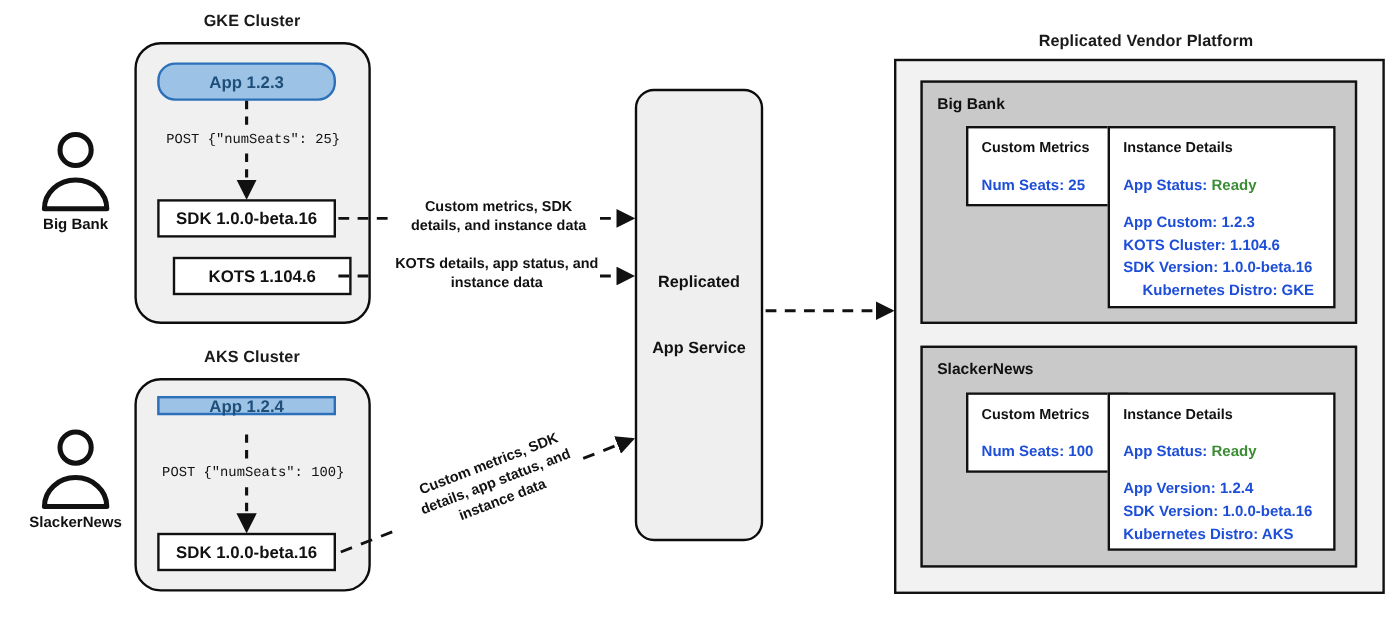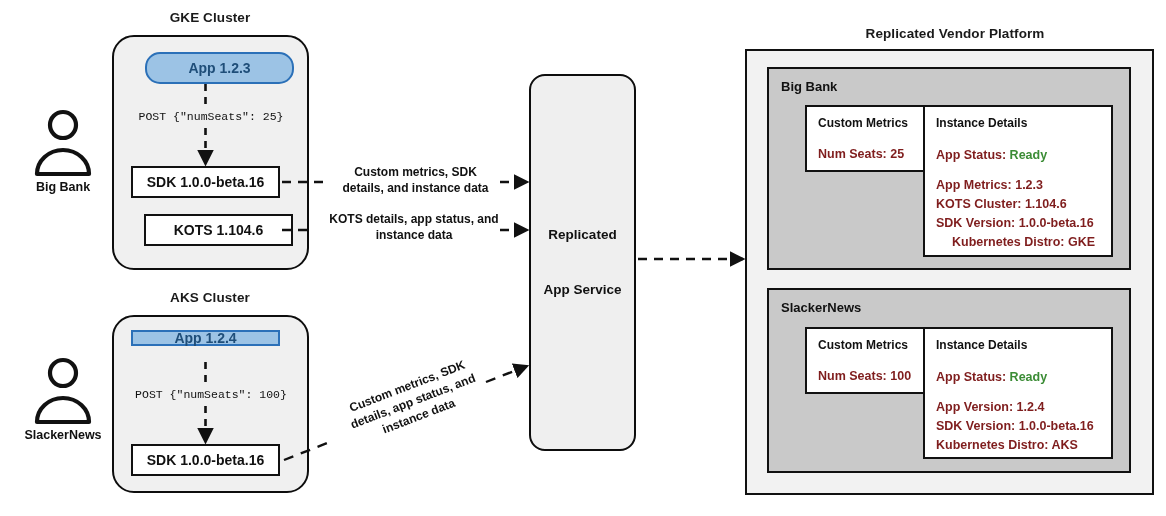--- a/index.html
+++ b/index.html
@@ -110,21 +110,21 @@
     border: 2.4px solid #111111;
   }
   .panel-head {
     font-size: 12px;
     font-weight: bold;
     color: #111111;
   }
   .panel-line {
     font-size: 12.5px;
     font-weight: bold;
-    color: #7f1d1d;
+    color: #1d4ed8;
     white-space: nowrap;
   }
   .ready {
     color: #3B8C35;
     font-weight: bold;
   }
 
   
   .edge-label {
     font-size: 12px;
@@ -164,21 +164,21 @@
       <circle cx="55" cy="17" r="13" fill="none" stroke="#111111" stroke-width="4.2"></circle>
       <path d="M29 66 a26 24 0 0 1 52 0 z" fill="none" stroke="#111111" stroke-width="4.2" stroke-linejoin="round"></path>
     </svg>
     <div class="actor-label">SlackerNews</div>
   </div>
 
   <div class="abs title-label ctext" style="left:110px; top:7px; width:200px; height:20px;">GKE Cluster</div>
 
   <div class="abs cluster-box" style="left:112px; top:35px; width:197px; height:235px;"></div>
 
-  <div class="abs app-box ctext" style="left:145px; top:52px; width:149px; height:32px;border-radius:15px;">App 1.2.3</div>
+  <div class="abs app-box ctext" style="left:131px; top:52px; width:149px; height:32px;border-radius:15px;">App 1.2.3</div>
 
   <div class="abs post-line ctext" style="left:116px; top:107px; width:190px; height:18px;">POST {"numSeats": 25}</div>
 
   <div class="abs comp-box ctext" style="left:131px; top:166px; width:149px; height:32px;">SDK 1.0.0-beta.16</div>
 
   <div class="abs comp-box ctext" style="left:131px; top:214px; width:149px; height:32px;margin-left:13px;">KOTS 1.104.6</div>
 
   <div class="abs title-label ctext" style="left:110px; top:287px; width:200px; height:20px;">AKS Cluster</div>
 
   <div class="abs cluster-box" style="left:112px; top:315px; width:197px; height:178px;"></div>
@@ -212,21 +212,21 @@
     <div class="panel-head abs" style="left:11px; top:9px;">Custom Metrics</div>
     <div class="panel-line abs" style="left:11px; top:40px;">Num Seats: 25</div>
   </div>
 
   <div class="abs panel-box" style="left:923px; top:105px; width:190px; height:152px;">
     <div class="panel-head abs" style="left:11px; top:9px;">Instance Details</div>
     <div class="abs" style="left:11px; top:38px;">
       <span class="panel-line" style="display:inline;">App Status: </span>
       <span class="panel-line ready" style="display:inline;">Ready</span>
     </div>
-    <div class="panel-line abs" style="left:11px; top:71px;">App Metrics: 1.2.3</div>
+    <div class="panel-line abs" style="left:11px; top:71px;">App Custom: 1.2.3</div>
     <div class="panel-line abs" style="left:11px; top:90px;">KOTS Cluster: 1.104.6</div>
     <div class="panel-line abs" style="left:11px; top:109px;">SDK Version: 1.0.0-beta.16</div>
     <div class="panel-line abs" style="left:11px; top:128px;padding-left:16px;">Kubernetes Distro: GKE</div>
   </div>
 
   <div class="abs customer-box" style="left:767px; top:288px; width:364px; height:185px;"></div>
 
   <div class="abs customer-name" style="left:781px; top:300px; width:200px; height:18px;">SlackerNews</div>
 
   <div class="abs panel-box" style="left:805px; top:327px; width:135px; height:67px;">

